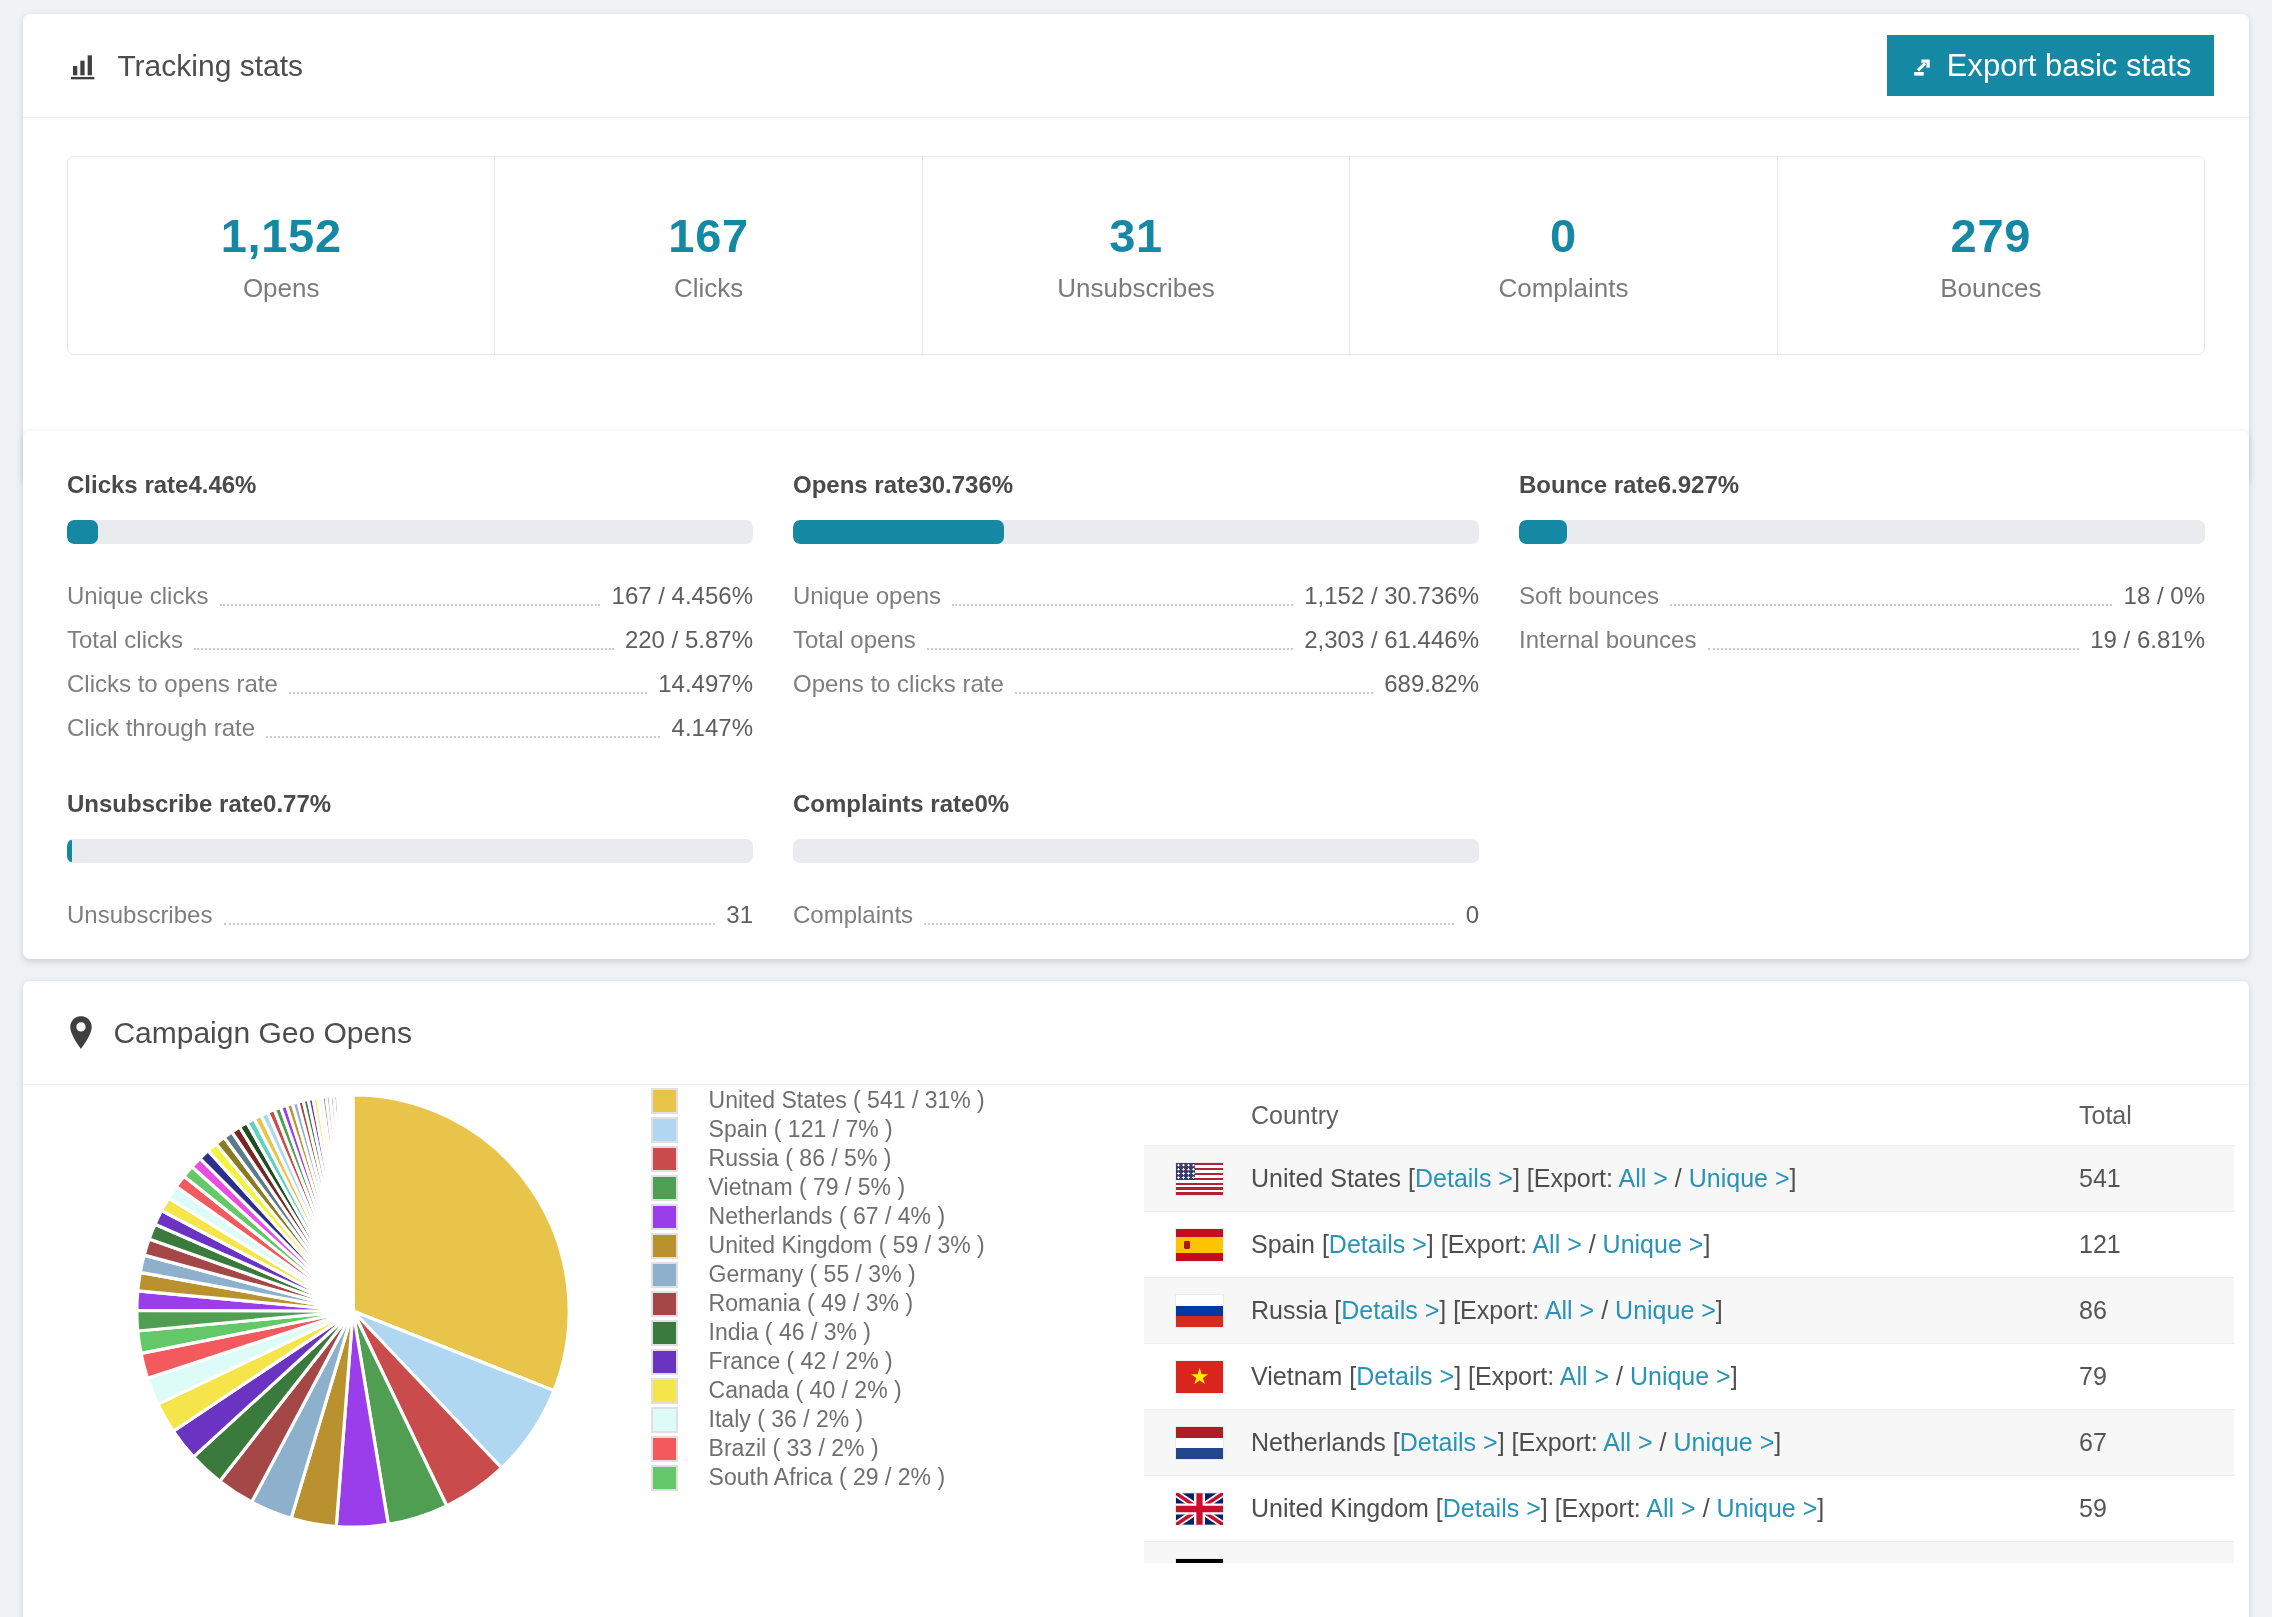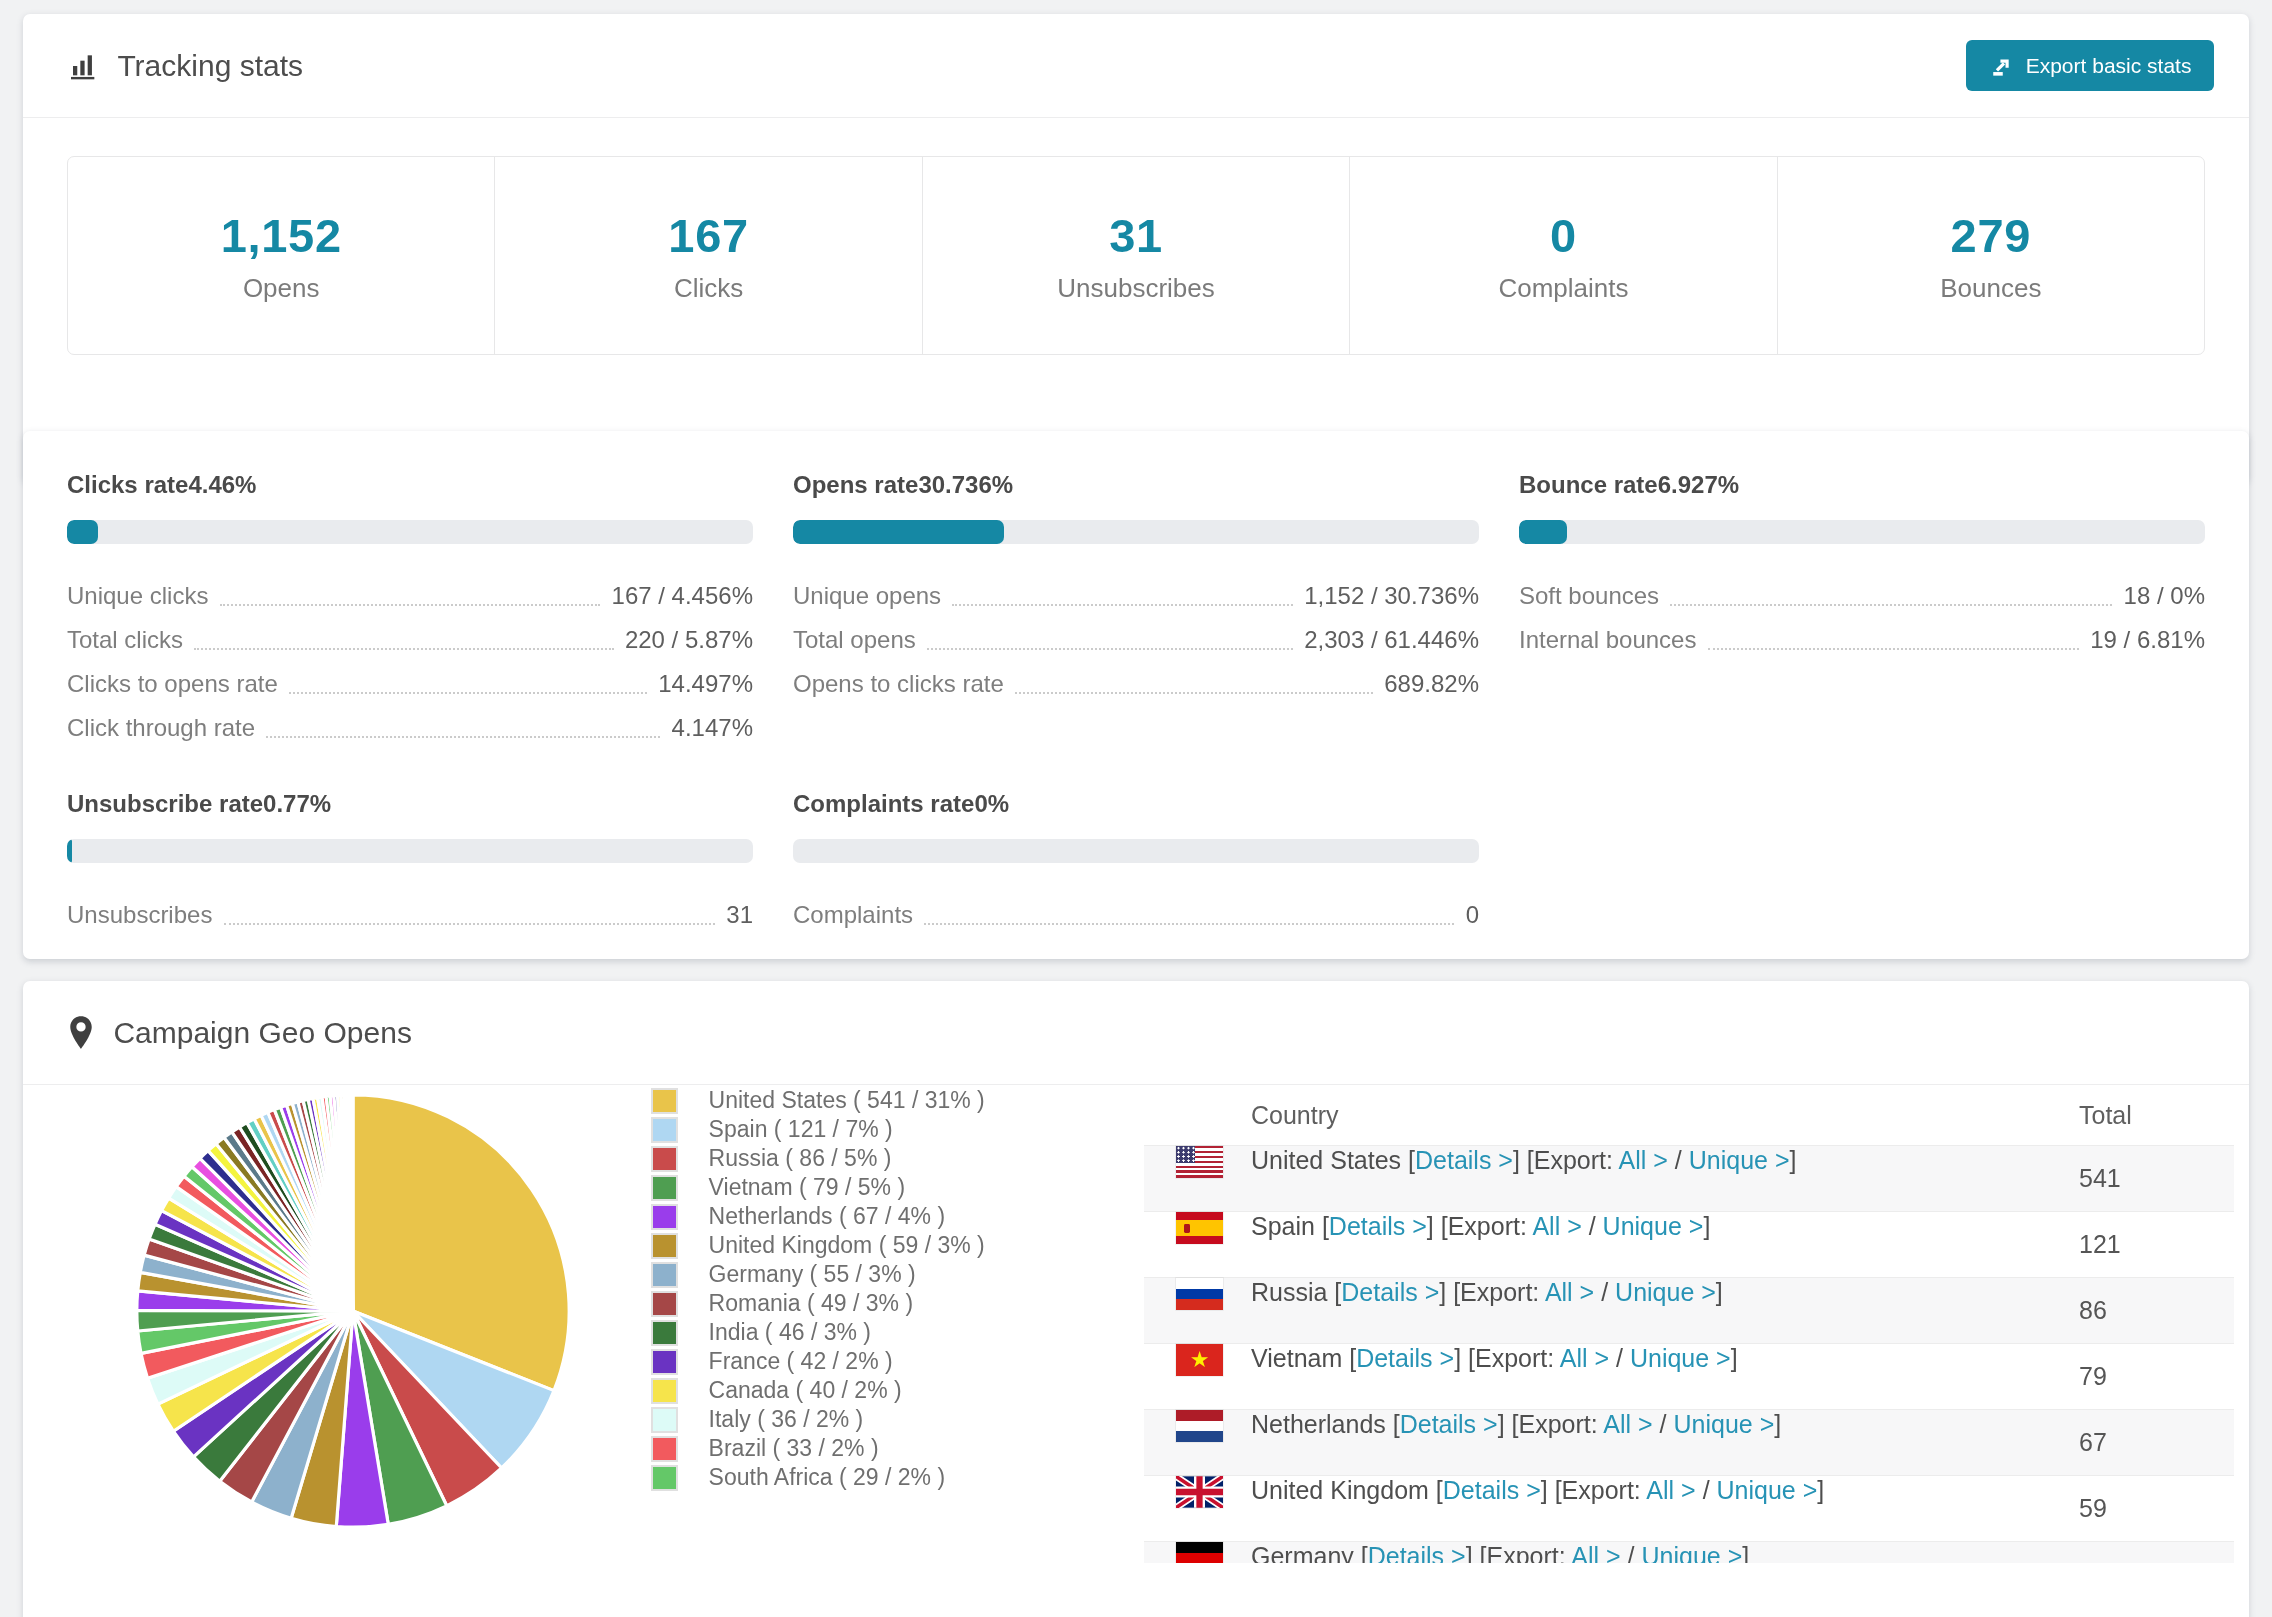--- a/index.html
+++ b/index.html
@@ -13,22 +13,22 @@
         box-shadow:0 2.8px 6.4px rgba(80,90,110,.22);}
   #card-tracking{top:14px;height:468px;}
   #card-rates{top:431px;height:528px;}
   #card-geo{top:981px;height:721px;overflow:hidden;}
 
   .hdr{height:104px;display:flex;align-items:center;justify-content:space-between;
        padding:0 35px 0 44px;border-bottom:1.4px solid #ededee;box-sizing:border-box;}
   .hdr-title{display:flex;align-items:center;gap:18.4px;font-size:30px;color:#4d4d4d;}
   .hdr-title svg{display:block;}
 
-  .btn{display:flex;align-items:flex-end;gap:11.3px;border:none;cursor:pointer;
-       color:#fff;font-size:21px;padding:12.7px 22.6px;border-radius:6px;
+  .btn{display:flex;align-items:center;gap:11.3px;border:none;cursor:pointer;
+       color:#fff;font-size:31px;padding:12.7px 22.6px;border-radius:0;
        font-family:inherit;}
 
   
   .statsbox{margin:38px 44px 0;height:199px;border:1.4px solid #e7e7e8;border-radius:7px;
             display:flex;box-sizing:border-box;}
   .stat{flex:1;display:flex;flex-direction:column;align-items:center;justify-content:center;
         border-left:1.4px solid #e7e7e8;}
   .stat:first-child{border-left:none;}
   .stat .num{font-size:47px;font-weight:700;letter-spacing:0.7px;}
   .stat .lbl{font-size:26px;color:#7b7b7b;margin-top:10px;}
@@ -52,21 +52,21 @@
   .legend{position:absolute;left:628px;top:1.4px;}
   .legend-item{display:flex;align-items:center;height:29px;gap:31px;}
   .swatch{width:22.6px;height:22.6px;border:2.1px solid #e0e0e0;box-sizing:content-box;flex:none;}
   .legend-label{font-size:23px;color:#6f6f6f;white-space:nowrap;}
 
   .geo-table{position:absolute;left:1121px;right:15.5px;top:0;height:478px;overflow:hidden;}
   .geo-thead{height:60px;display:flex;align-items:center;position:relative;
              font-size:25px;color:#5f5f5f;}
   .geo-thead .c-country{margin-left:107px;}
   .col-total{position:absolute;left:935px;top:0;height:100%;display:flex;align-items:center;}
-  .geo-row{height:66px;display:flex;align-items:flex-start;position:relative;
+  .geo-row{height:66px;display:flex;align-items:center;position:relative;
            border-top:0.7px solid #ececec;font-size:25px;color:#4e4e4e;box-sizing:border-box;
            padding-left:32px;}
   .geo-row.striped{background:#f7f7f8;}
   .country-cell{margin-left:28px;white-space:nowrap;}
   .lnk{color:#2793b5;text-decoration:none;cursor:pointer;}
   .total-cell{color:#555;}
 
   
   .flag{width:47px;height:32px;position:relative;flex:none;overflow:hidden;
         box-shadow:0 0 0 0.7px rgba(0,0,0,.08);}

